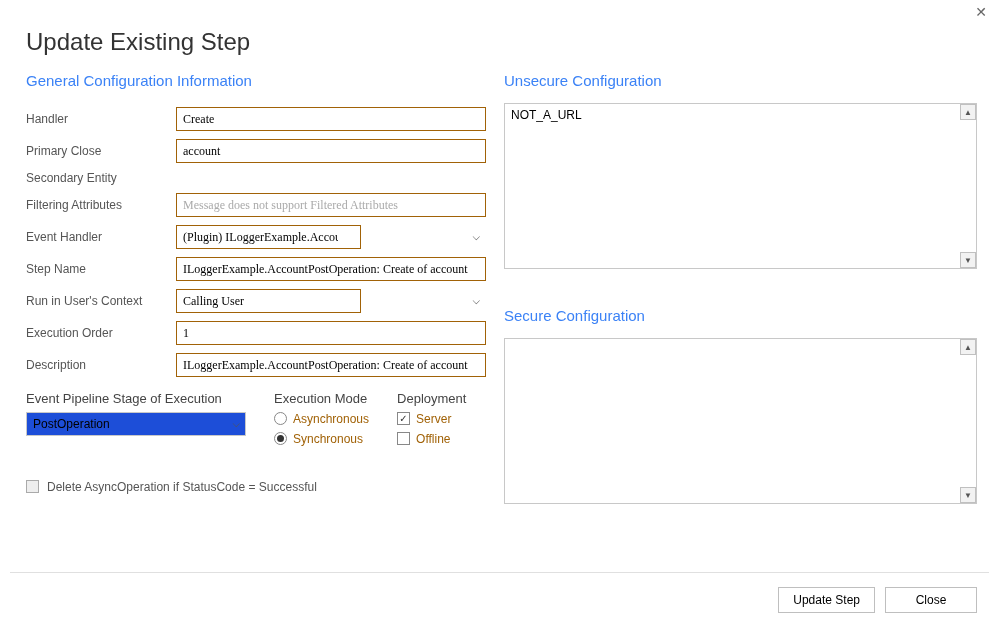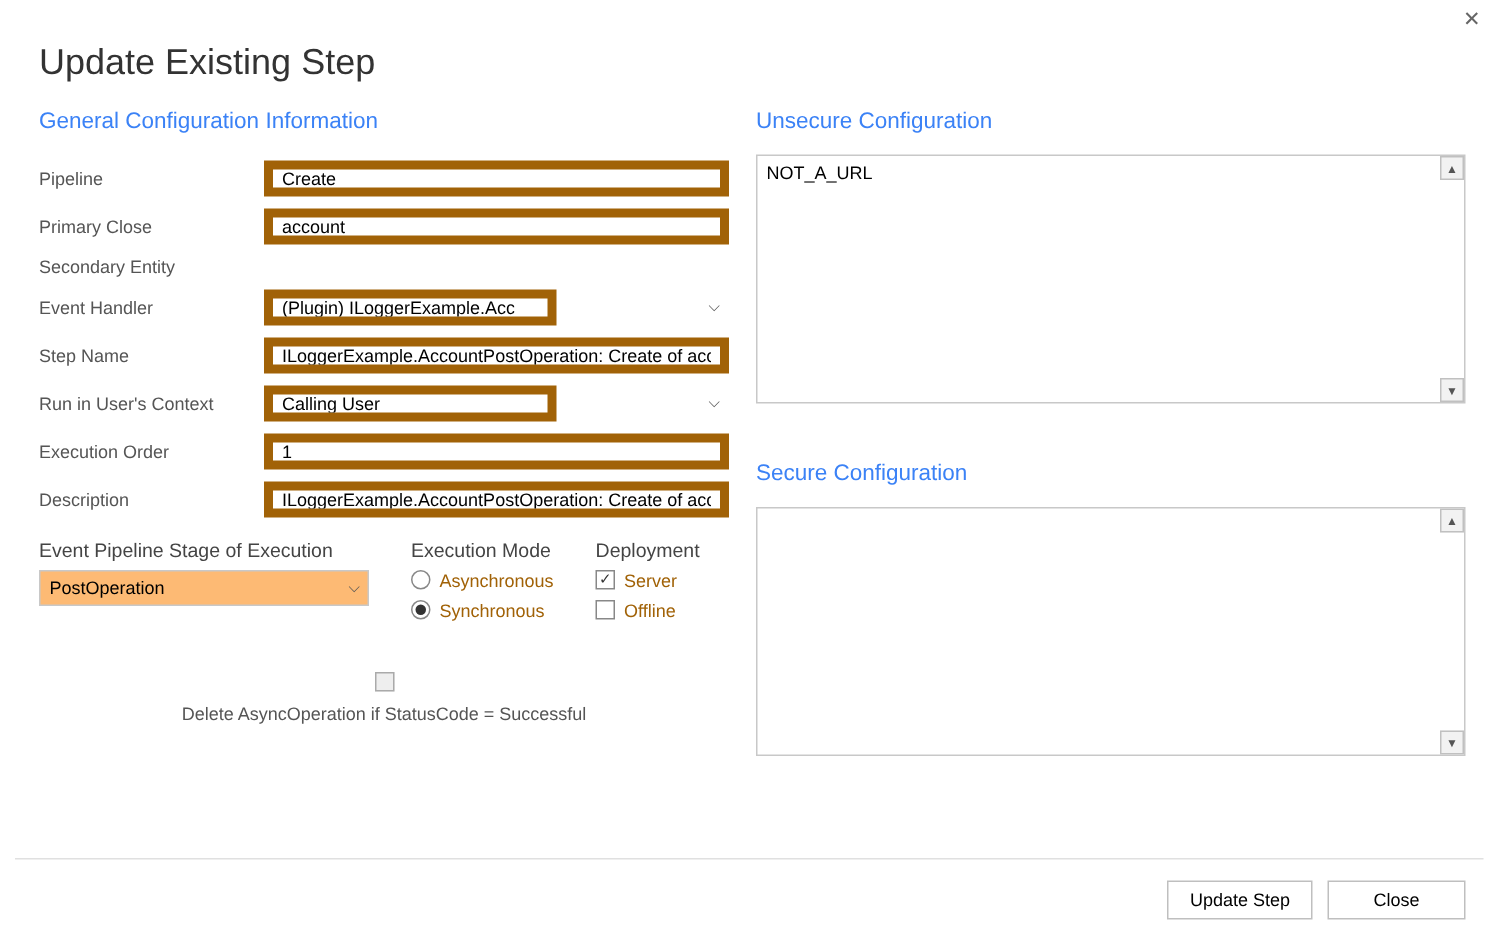--- a/index.html
+++ b/index.html
@@ -47,24 +47,24 @@
     }
     .form-label {
       width: 150px;
       font-size: 12px;
       color: #555;
       flex-shrink: 0;
     }
     .text-input, .select-input {
       flex: 1;
       height: 24px;
-      border: 6px solid #a16207;
+      border: 1px solid #a16207;
       padding: 0 6px;
       font-size: 12px;
-      font-family: Liberation Sans, sans-serif;
+      font-family: Liberation Serif, serif;
       background: #fff;
       outline: none;
     }
     .text-input::placeholder { color: #aaa; }
     .select-input {
       appearance: none;
       background: #fff;
       padding-right: 22px;
       position: relative;
     }
@@ -90,21 +90,21 @@
       margin-bottom: 6px;
       white-space: nowrap;
     }
     .pipeline-select {
       width: 220px;
       height: 24px;
       border: 1px solid #c8c8c8;
       padding: 0 6px;
       font-size: 12px;
       font-family: inherit;
-      background: #fdba74;
+      background: #1d4ed8;
       appearance: none;
     }
     .radio-row, .check-row {
       display: flex;
       font-size: 12px;
       color: #a16207;
       margin-bottom: 6px;
       gap: 6px;
       white-space: nowrap;
     }
@@ -116,25 +116,24 @@
     .radio-row .dot {
       width: 13px; height: 13px; border: 1px solid #888; border-radius: 50%;
       display: inline-flex; align-items: center; justify-content: center;
     }
     .radio-row .dot.checked::after {
       content: ""; width: 7px; height: 7px; background: #333; border-radius: 50%;
     }
     .delete-row {
       margin-top: 28px;
       display: flex;
-      align-items: center;
+      align-items: flex-start;
       gap: 8px;
       font-size: 12px;
       color: #555;
-      flex-direction: column;
     }
     .delete-row .box {
       width: 13px; height: 13px; border: 1px solid #aaa;
       background: #eee;
     }
     .col-right .section-heading { margin-bottom: 14px; }
     .multiline-wrap {
       position: relative;
       width: 100%;
       height: 166px;
@@ -197,33 +196,37 @@
 
 <div class="close-x">✕</div>
 
 <h1 class="dialog-title">Update Existing Step</h1>
 
 <div class="content">
   <div class="col-left">
     <div class="section-heading">General Configuration Information</div>
 
     <div class="form-row">
-      <div class="form-label">Pipeline</div>
+      <div class="form-label">Handler</div>
       <input class="text-input" value="Create" style="">
     </div>
 
     <div class="form-row">
       <div class="form-label">Primary Close</div>
       <input class="text-input" value="account" style="">
     </div>
 
     <div class="form-row">
       <div class="form-label">Secondary Entity</div>
     </div>
 
+    <div class="form-row">
+      <div class="form-label">Filtering Attributes</div>
+      <input class="text-input" placeholder="Message does not support Filtered Attributes" style="">
+    </div>
 
     <div class="form-row">
       <div class="form-label">Event Handler</div>
       <div class="select-wrap">
         <input class="text-input select-input" value="(Plugin) ILoggerExample.AccountPostOperation" style="">
         <span class="chev">⌵</span>
       </div>
     </div>
 
     <div class="form-row">

